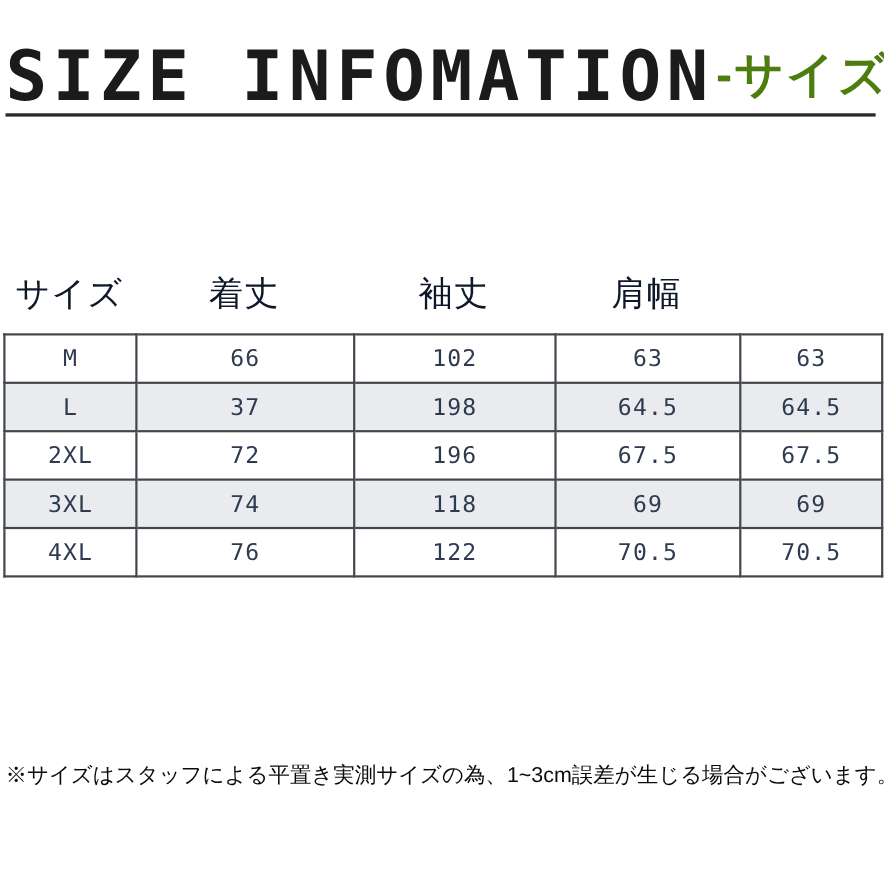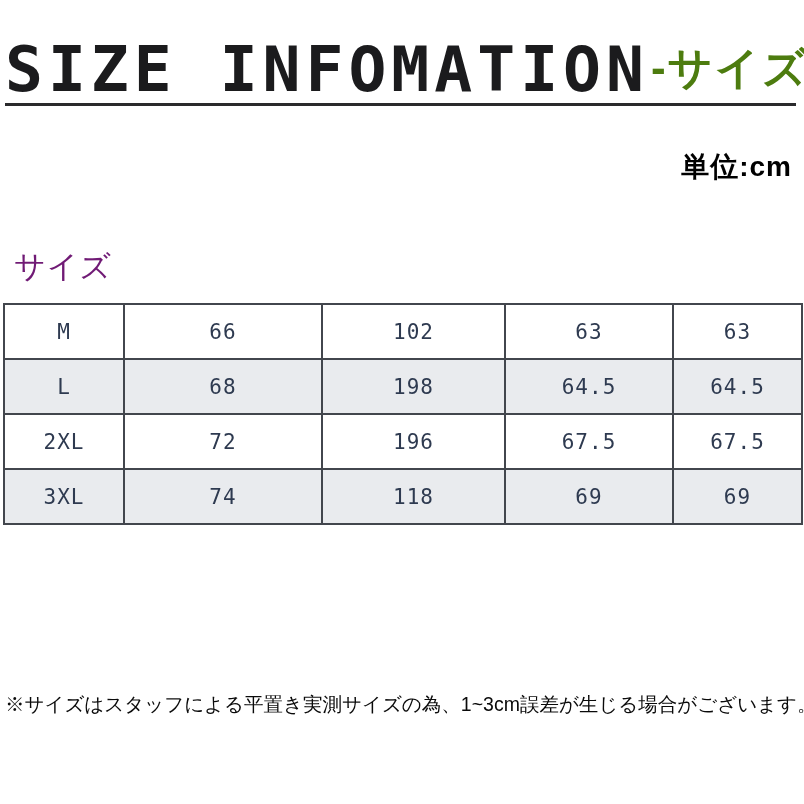--- a/index.html
+++ b/index.html
@@ -64,21 +64,21 @@
     left: 3px;
     top: 246px;
     width: 798px;
     display: grid;
     grid-template-columns: 120px 198px 183px 168px 129px;
   }
   .col-headers .col-h {
     text-align: center;
     font-size: 31px;
     font-weight: 500;
-    color: #701a75;
+    color: #0f172a;
     letter-spacing: 1px;
   }
   table.size-table {
     position: absolute;
     left: 3px;
     top: 303px;
     width: 798px;
     height: 222px;
     border-collapse: collapse;
     table-layout: fixed;
@@ -113,61 +113,70 @@
 <body>
 
 <div class="page">
 
   <div class="title-row">
     <span class="title-main">SIZE INFOMATION</span>
     <span class="title-suffix">-サイズ表</span>
   </div>
   <div class="title-underline"></div>
 
-  <div class="unit-label">単位:cm</div>
 
   <div class="col-headers">
     <span class="col-h">サイズ</span>
+    <span class="col-h">着丈</span>
+    <span class="col-h">袖丈</span>
+    <span class="col-h">肩幅</span>
   </div>
 
   <table class="size-table">
     <colgroup>
       <col style="width:120px">
         <col style="width:198px">
         <col style="width:183px">
         <col style="width:168px">
         <col style="width:129px">
     </colgroup>
     <tbody>
       <tr>
         <td>M</td>
         <td>66</td>
         <td>102</td>
         <td>63</td>
         <td>63</td>
       </tr>
       <tr>
         <td>L</td>
-        <td>68</td>
+        <td>37</td>
         <td>198</td>
         <td>64.5</td>
         <td>64.5</td>
       </tr>
       <tr>
         <td>2XL</td>
         <td>72</td>
         <td>196</td>
         <td>67.5</td>
         <td>67.5</td>
       </tr>
       <tr>
         <td>3XL</td>
         <td>74</td>
         <td>118</td>
         <td>69</td>
         <td>69</td>
       </tr>
+      <tr>
+        <td>4XL</td>
+        <td>76</td>
+        <td>122</td>
+        <td>70.5</td>
+        <td>70.5</td>
+      </tr>
     </tbody>
   </table>
 
   <div class="note">※サイズはスタッフによる平置き実測サイズの為、1~3cm誤差が生じる場合がございます。</div>
 
 </div>
 
 </body></html>

